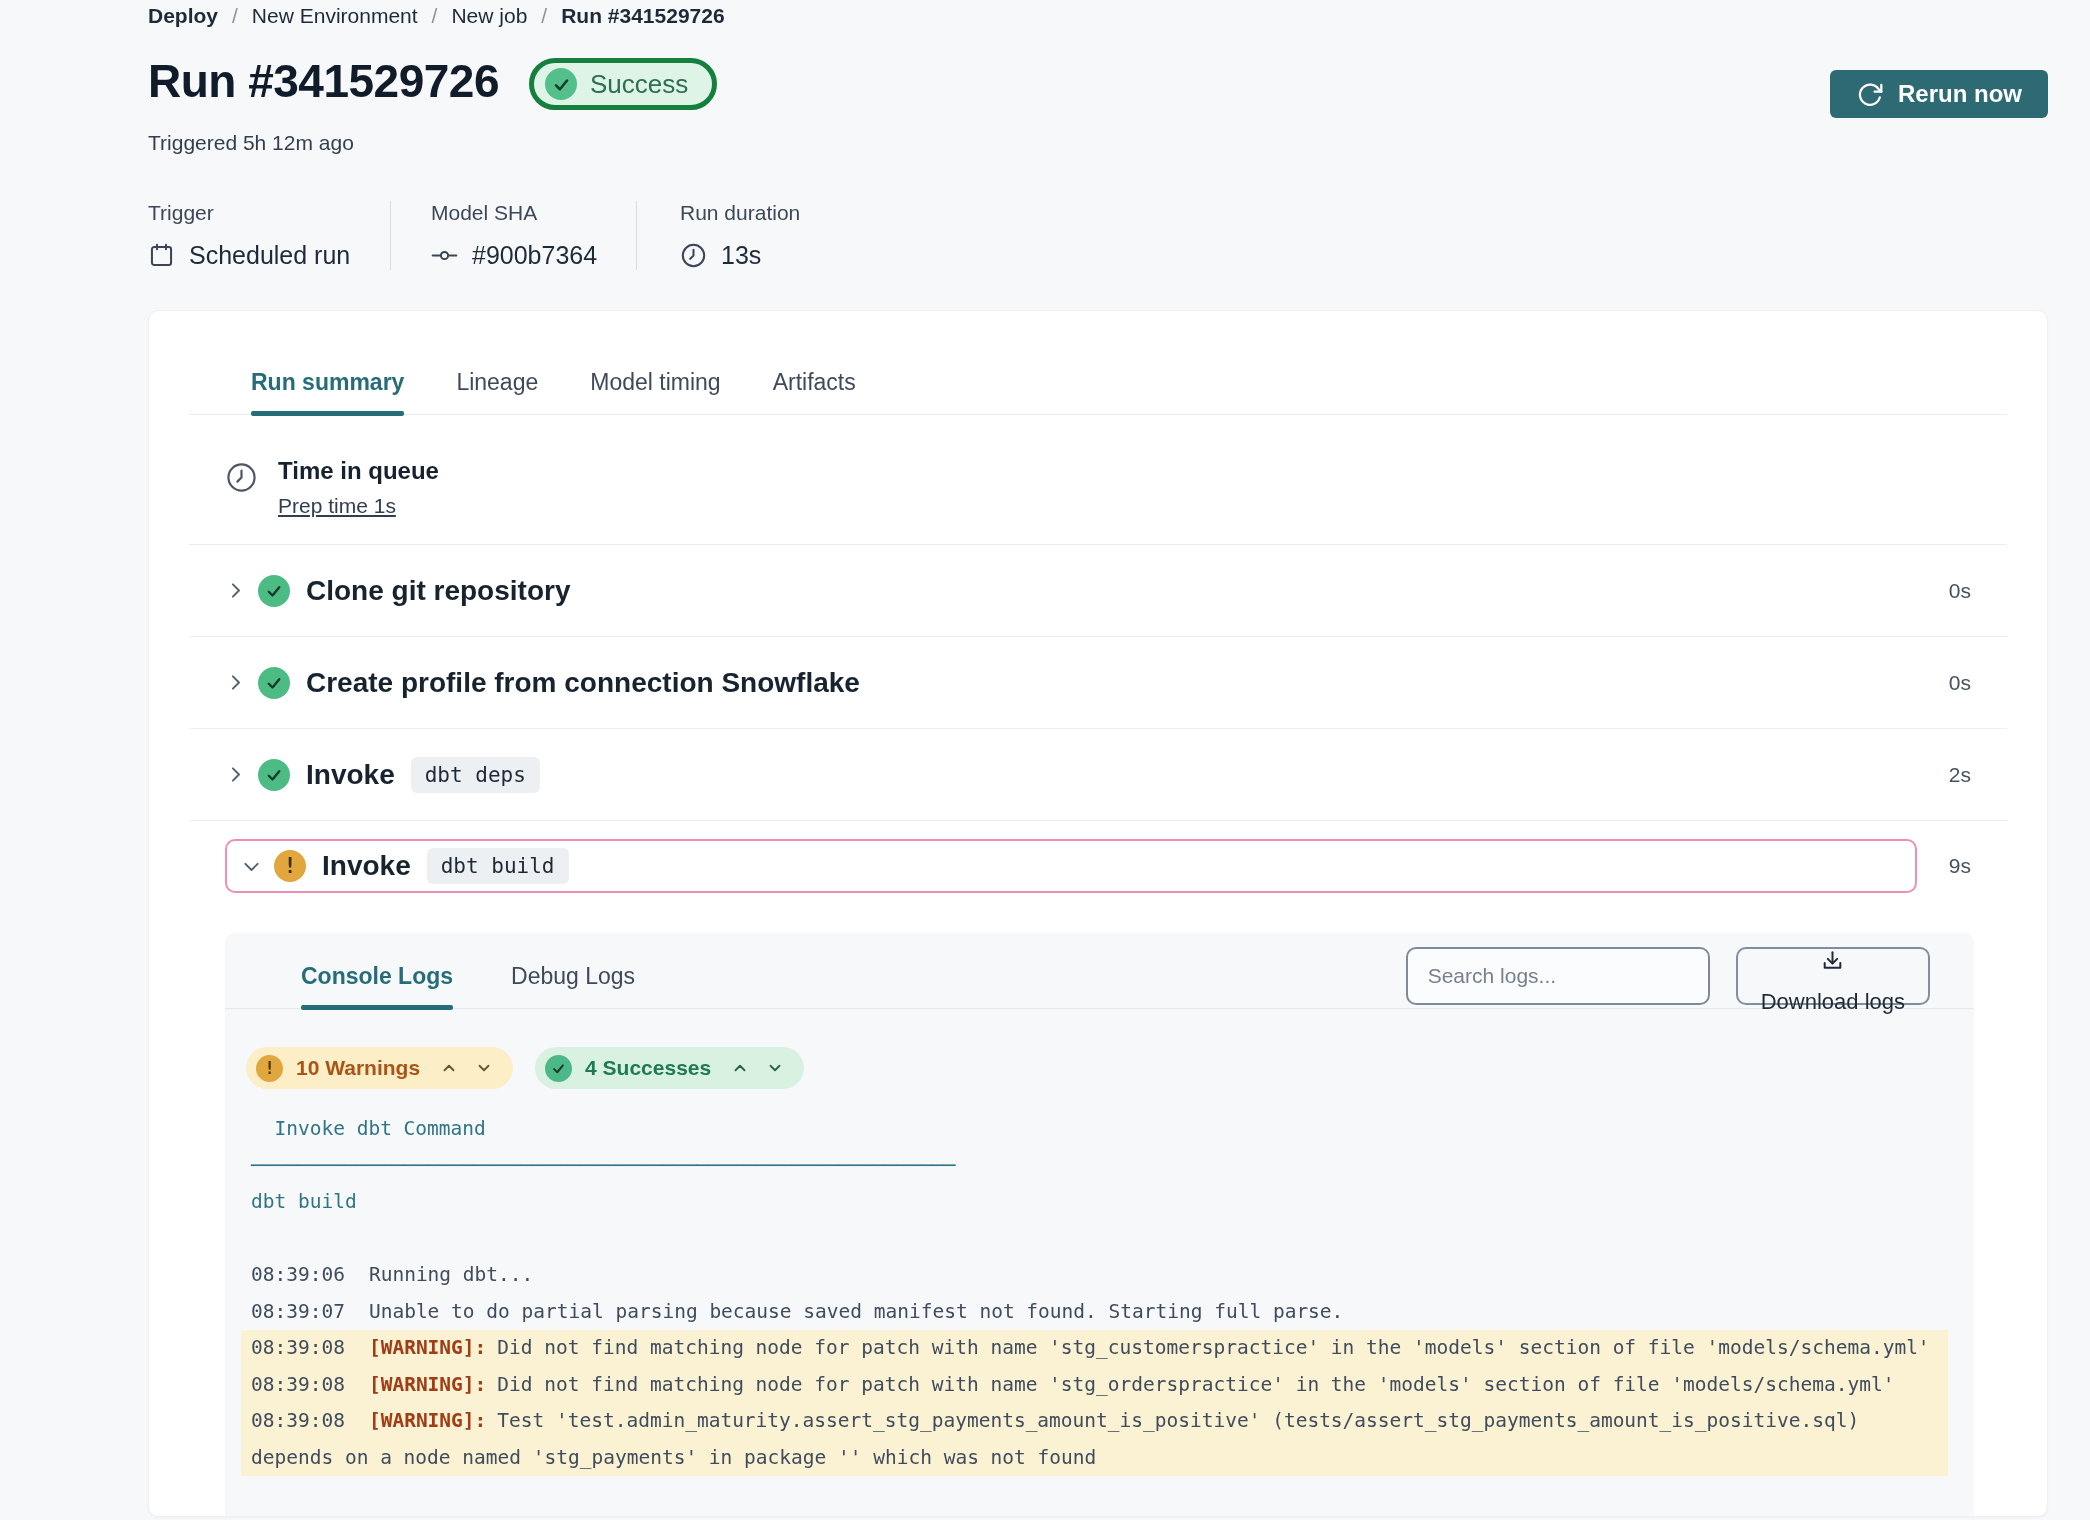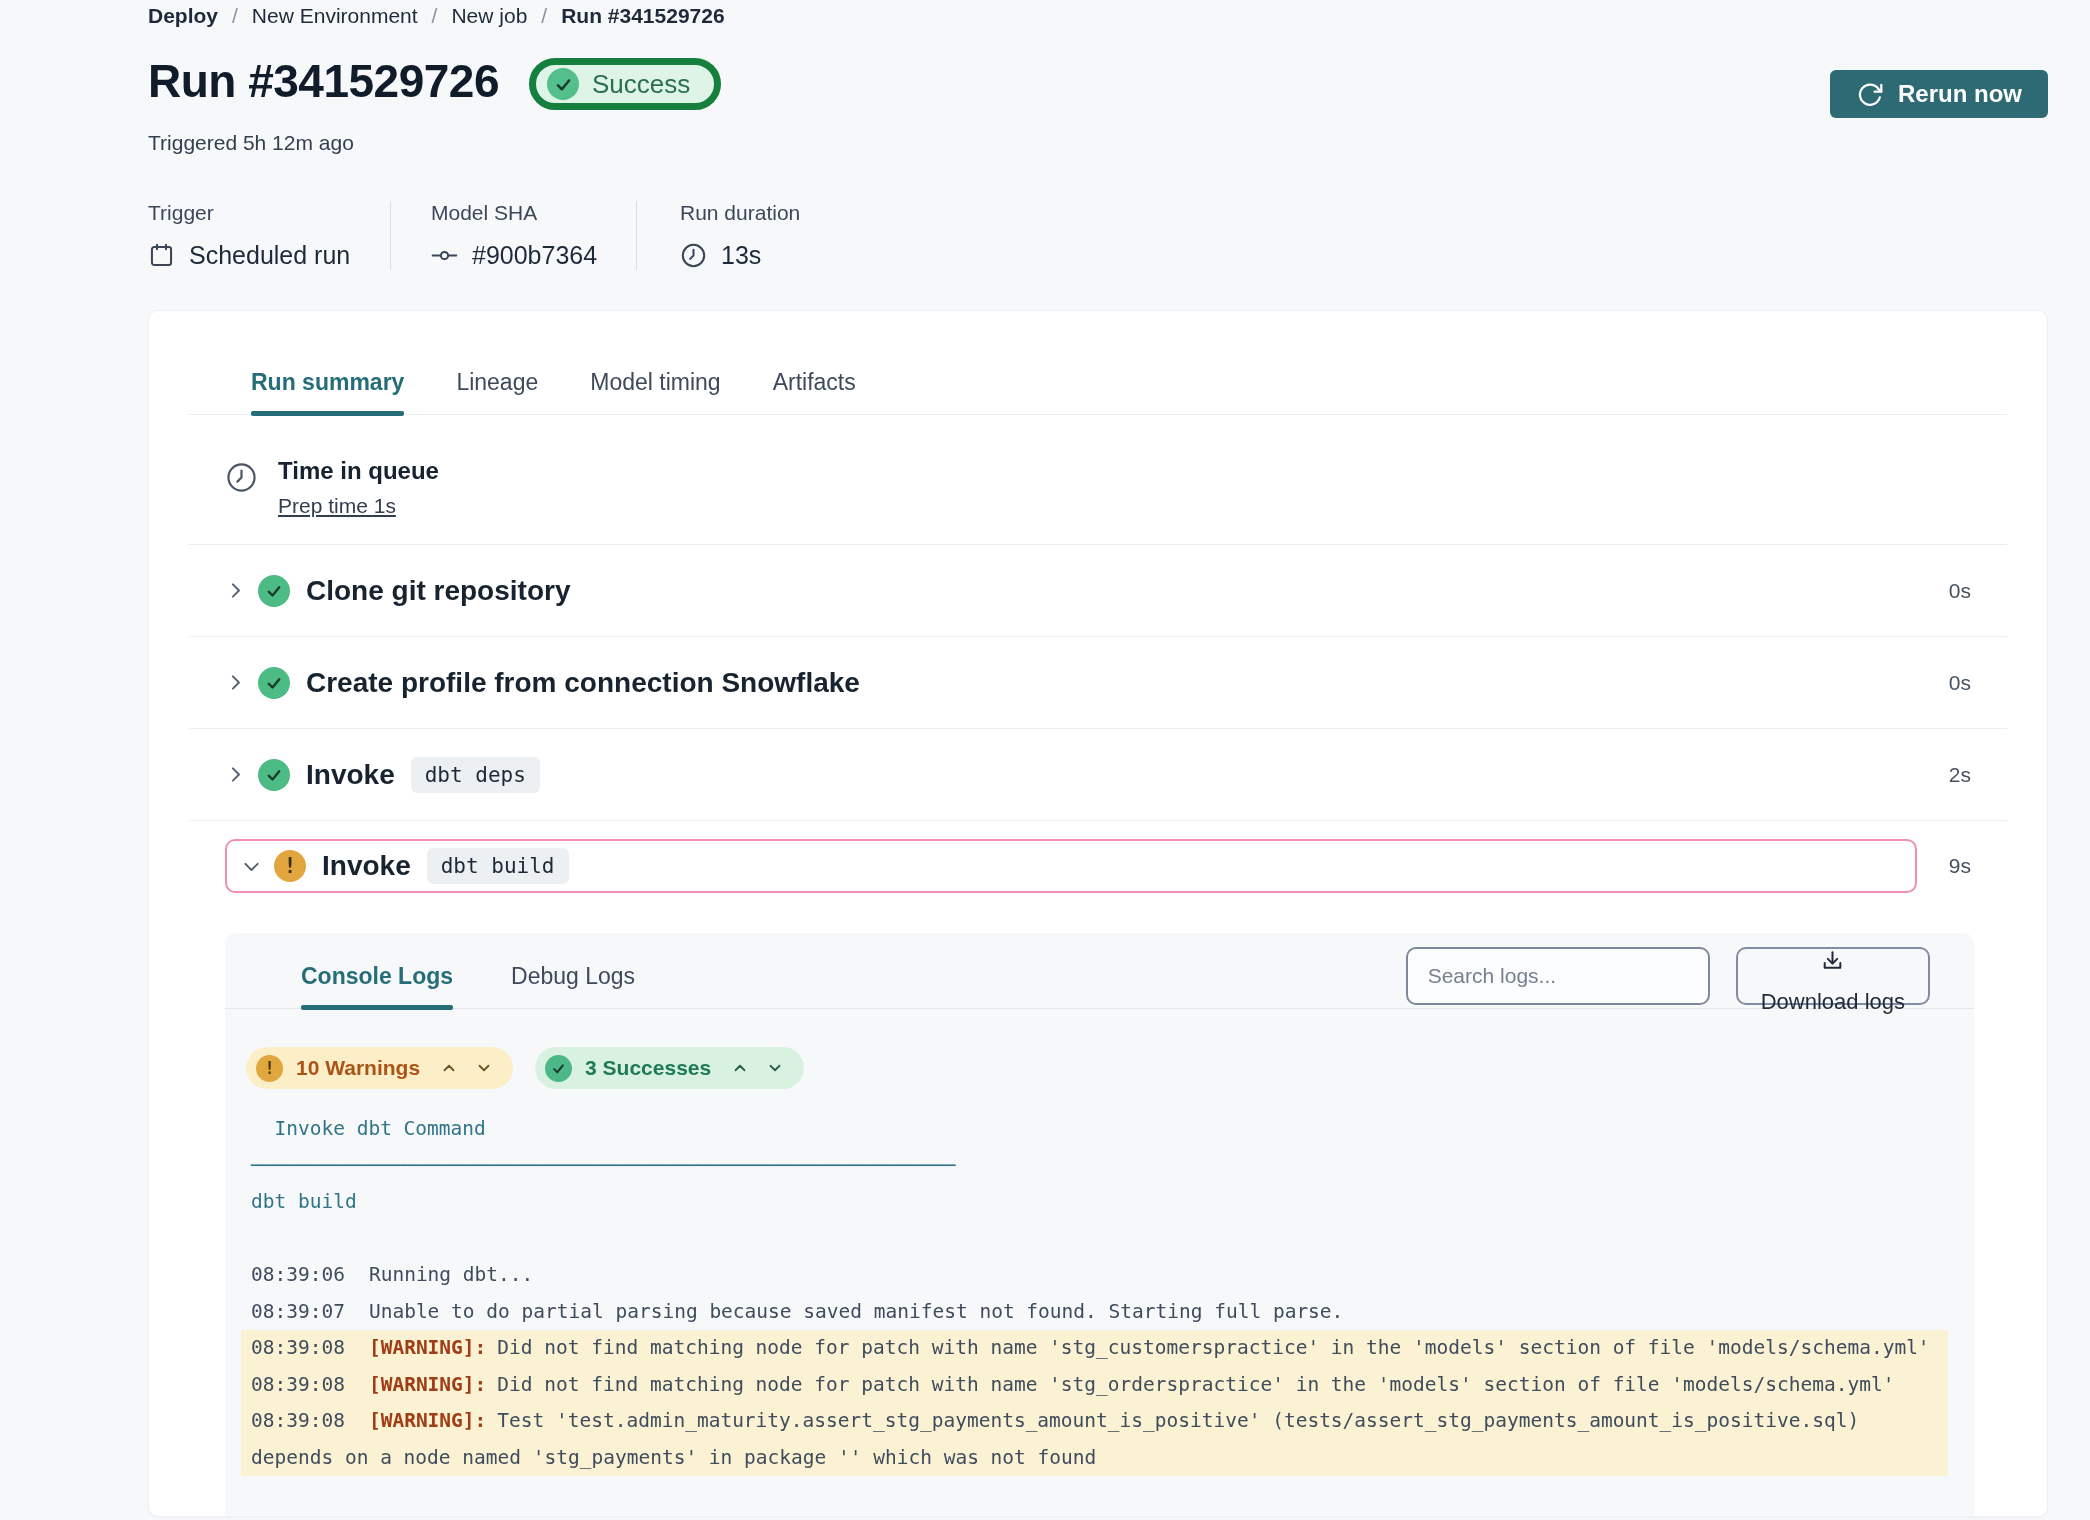--- a/index.html
+++ b/index.html
@@ -17,21 +17,21 @@
   .breadcrumb { display:flex; align-items:center; gap:14px; font-size:21px; color:#1e2a3a; }
   .crumb { font-weight:400; }
   .crumb.first { font-weight:700; }
   .crumb.current { font-weight:700; }
   .crumb-sep { color:#8a93a3; font-weight:400; }
 
   .title-row { display:flex; align-items:flex-start; margin-top:26px; }
   .run-title { font-size:46px; font-weight:700; color:#111c2b; letter-spacing:-0.5px; }
   .status-pill {
     margin-left:30px; margin-top:4px; height:52px; border-radius:26px;
-    background:#def4e6; border:7px solid #15803d;
+    background:#def4e6; border:5px solid #15803d;
     display:flex; align-items:center; gap:13px; padding:0 24px 0 11px;
   }
   .status-pill .circ {
     width:32px; height:32px; border-radius:50%; background:#53c08b;
     display:flex; align-items:center; justify-content:center;
   }
   .status-pill .lbl { font-size:26px; font-weight:500; color:#2b6f4c; }
 
   .rerun-btn {
     margin-left:auto; margin-top:16px; height:48px; padding:0 26px;
@@ -339,21 +339,21 @@
               </svg>
           </span>
         </span>
       </div>
       <div class="pill success">
         <span class="p-circ">
           <svg width="15" height="15" viewBox="0 0 24 24" fill="none" stroke="#173a2d" stroke-width="3.2" stroke-linecap="round" stroke-linejoin="round">
               <polyline points="5 13 10 18 19 7"></polyline>
             </svg>
         </span>
-        <span>3 Successes</span>
+        <span>4 Successes</span>
         <span class="carets">
           <span class="caret-btn">
             <svg width="18" height="18" viewBox="0 0 24 24" fill="none" stroke="currentColor" stroke-width="2.4" stroke-linecap="round" stroke-linejoin="round">
                 <polyline points="6 15 12 9 18 15"></polyline>
               </svg>
           </span>
           <span class="caret-btn">
             <svg width="18" height="18" viewBox="0 0 24 24" fill="none" stroke="currentColor" stroke-width="2.4" stroke-linecap="round" stroke-linejoin="round">
                 <polyline points="6 9 12 15 18 9"></polyline>
               </svg>

